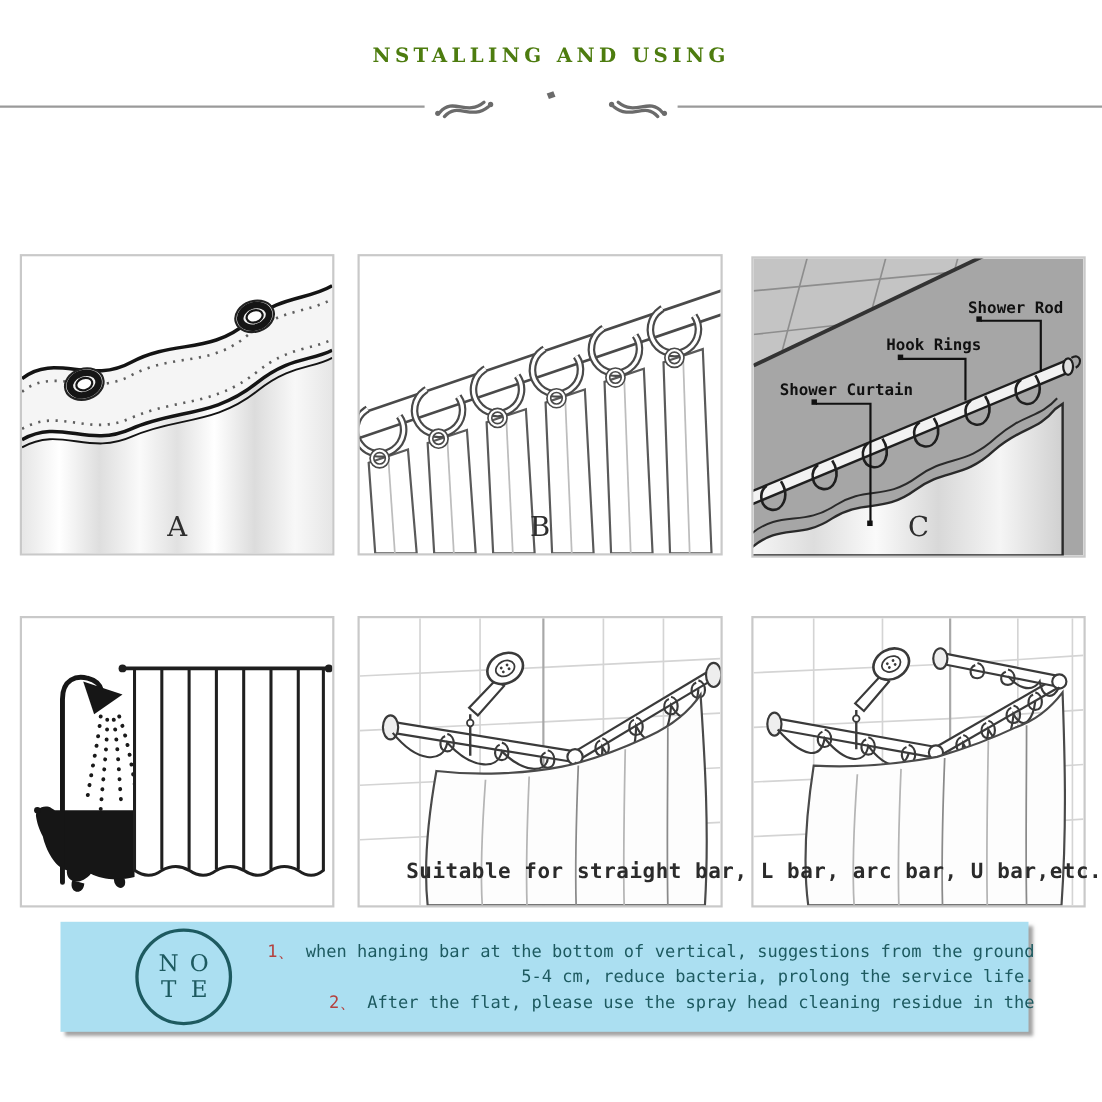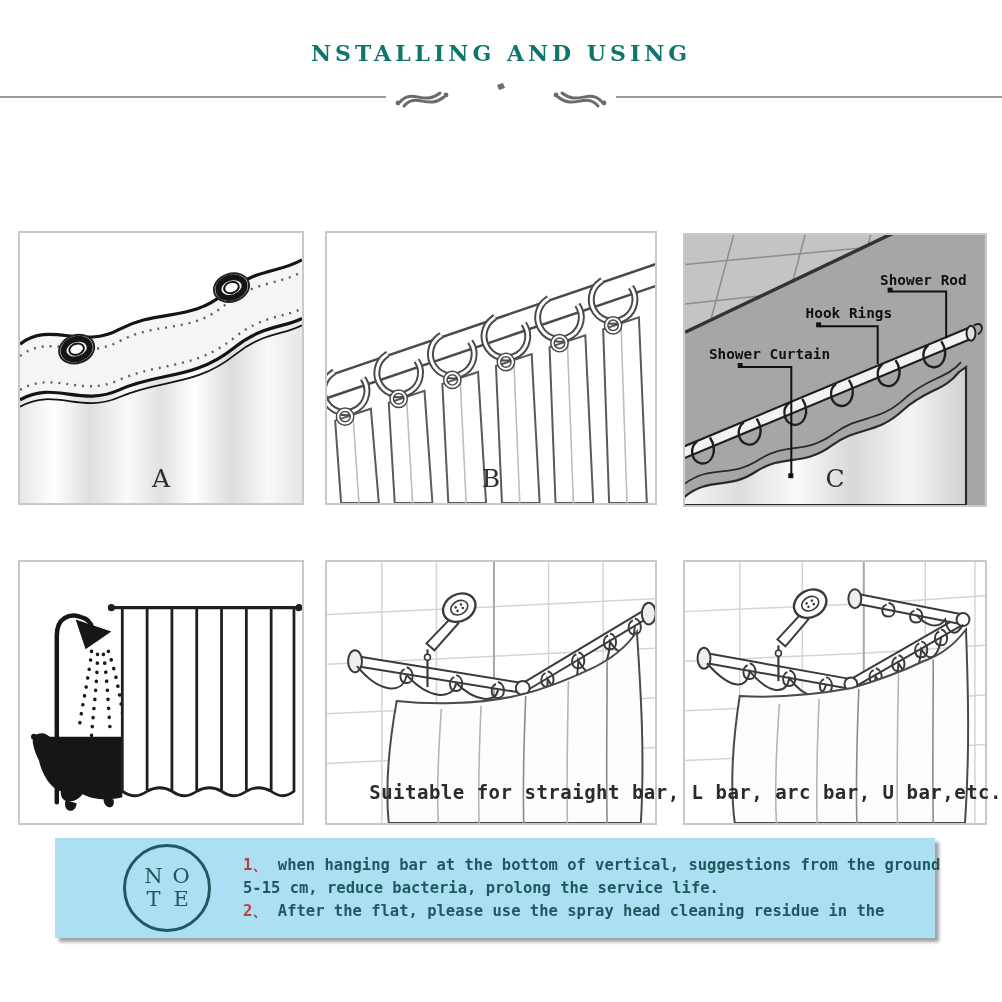--- a/index.html
+++ b/index.html
@@ -1,21 +1,21 @@
 <!DOCTYPE html>
 <html><head>
 <meta charset="utf-8">
 <style>
   html,body{margin:0;padding:0;background:#ffffff;}
   #stage{position:relative;width:1002px;height:1002px;background:#ffffff;overflow:hidden;
          font-family:"DejaVu Serif", serif;}
   
   .title{position:absolute;top:40px;left:0;width:100%;text-align:center;
-         font-family:"DejaVu Serif", serif;font-weight:700;font-size:22px;
-         letter-spacing:4px;color:#0f766e;}
+         font-family:"DejaVu Serif", serif;font-weight:700;font-size:18px;
+         letter-spacing:4px;color:#4d7c0f;}
   .divider{position:absolute;top:82px;left:0;width:1002px;height:30px;}
   
   .panel{position:absolute;background:#fff;border:2px solid #c9c9c9;box-sizing:border-box;margin-top:48px;}
   #panel-a{left:18px;top:183px;width:286px;height:274px;}
   #panel-b{left:325px;top:183px;width:332px;height:274px;}
   #panel-c{left:683px;top:185px;width:304px;height:274px;}
   #panel-d{left:18px;top:512px;width:286px;height:265px;}
   #panel-e{left:325px;top:512px;width:332px;height:265px;}
   #panel-f{left:683px;top:512px;width:304px;height:265px;}
   .panel svg{display:block;width:100%;height:100%;}
@@ -30,22 +30,22 @@
             font-size:19px;color:#2b2b2b;letter-spacing:0.5px;}
   
   .note-box{position:absolute;left:55px;top:838px;width:880px;height:100px;
             background:#abdff1;box-shadow:4px 4px 3px rgba(90,90,90,0.55);
             display:flex;align-items:center;}
   .note-badge{width:82px;height:82px;border:3px solid #1d5a60;border-radius:50%;
               margin-left:68px;flex-shrink:0;display:flex;align-items:center;justify-content:center;}
   .badge-grid{display:grid;grid-template-columns:auto auto;column-gap:10px;row-gap:0px;
               font-family:"DejaVu Serif", serif;font-size:21px;line-height:23px;
               color:#1d5a60;text-align:center;}
-  .note-text{margin-left:32px;font-family:"DejaVu Sans Mono", monospace;font-weight:700;
-             font-size:15.5px;line-height:23px;color:#1d5a60;}
+  .note-text{margin-left:32px;font-family:"DejaVu Sans Mono", monospace;font-weight:400;
+             font-size:15.5px;line-height:23px;color:#1d5a60;text-align:right;}
   .note-line{display:block;white-space:nowrap;}
   .note-marker{color:#b4413e;margin-right:10px;}
 </style>
 </head>
 <body>
 
 <div id="stage">
 
   <div class="title">NSTALLING AND USING</div>
   <svg class="divider" viewBox="0 0 1002 30">
@@ -420,18 +420,18 @@
     <div class="note-badge">
       <div class="badge-grid">
         <span>N</span>
         <span>O</span>
         <span>T</span>
         <span>E</span>
       </div>
     </div>
     <div class="note-text">
       <span class="note-line"><span class="note-marker">1、</span><span>when hanging bar at the bottom of vertical, suggestions from the ground</span></span>
-      <span class="note-line">5-15 cm, reduce bacteria, prolong the service life.</span>
+      <span class="note-line">5-4 cm, reduce bacteria, prolong the service life.</span>
       <span class="note-line"><span class="note-marker">2、</span><span>After the flat, please use the spray head cleaning residue in the</span></span>
     </div>
   </div>
 
 </div>
 
 </body></html>

